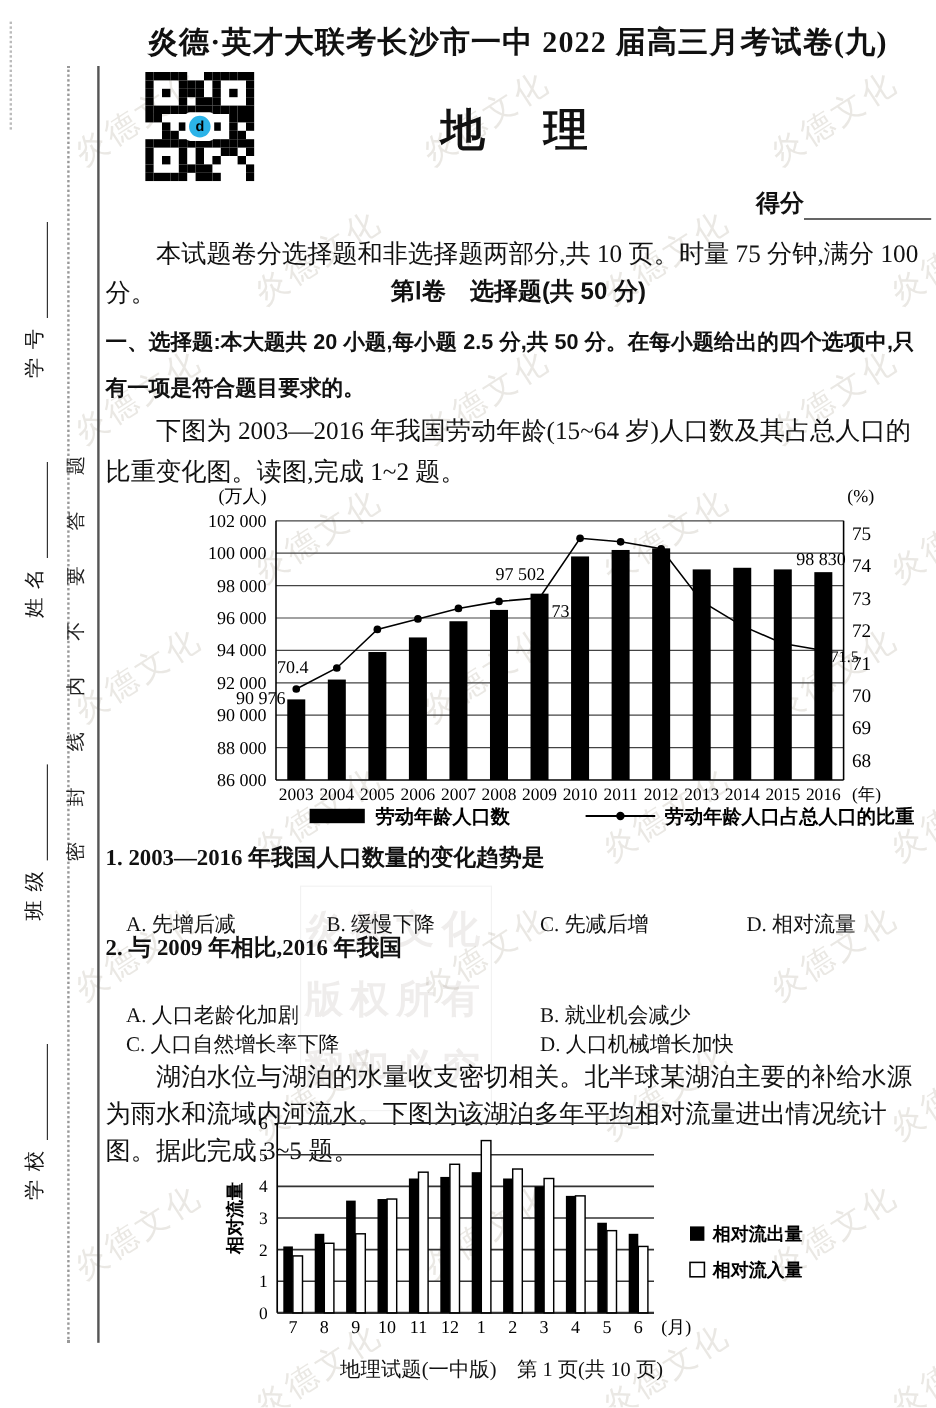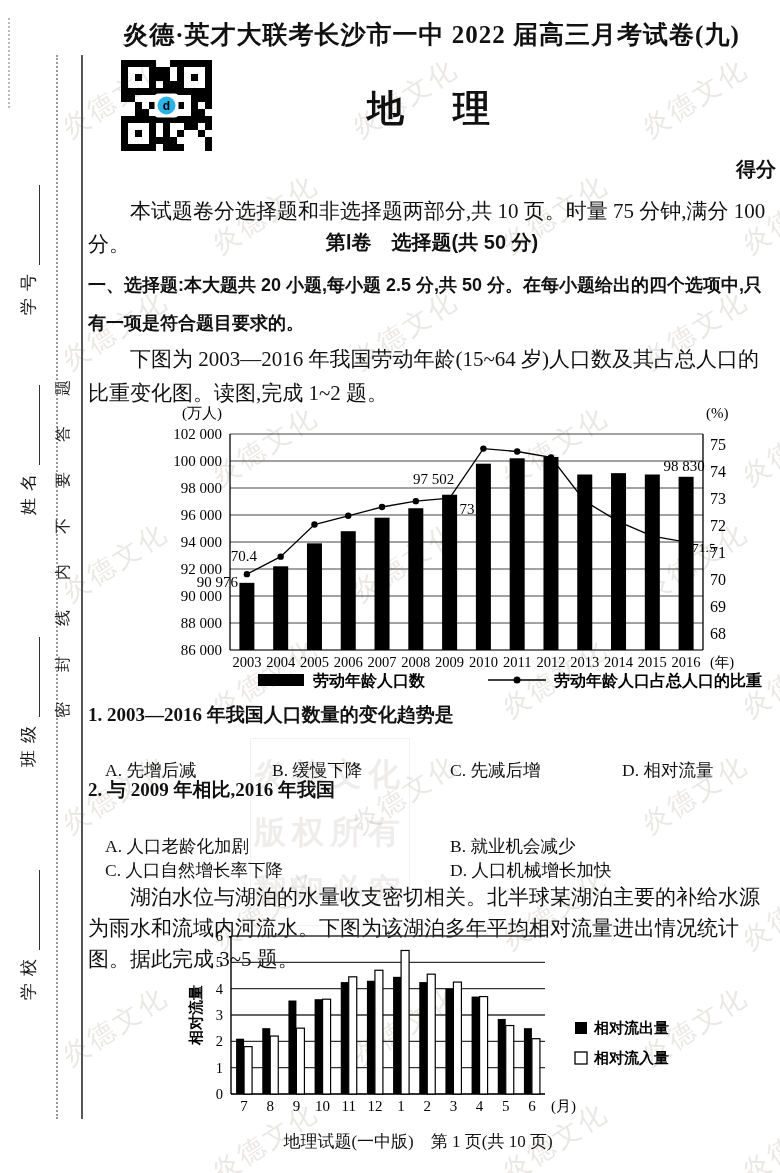--- a/index.html
+++ b/index.html
@@ -20,21 +20,21 @@
   .side-field{position:absolute;width:130px;height:24px;transform:rotate(-90deg);
       display:flex;align-items:flex-end;font-size:17px;}
   .side-field .lbl{letter-spacing:7px;white-space:nowrap;}
   .side-field .blank{flex:1;border-bottom:1.5px solid #333;height:18px;margin-left:2px;}
   .seal-text{position:absolute;left:-135px;top:522px;width:400px;height:24px;transform:rotate(-90deg);
       font-size:16px;letter-spacing:30px;white-space:nowrap;text-align:center;color:#222;}
   
   .exam-title{left:88px;top:18px;width:687px;text-align:center;font-size:25px;font-weight:bold;letter-spacing:1px;}
   .subject-title{left:88px;top:84px;width:687px;text-align:center;font-size:37px;font-weight:bold;
       font-family:"Liberation Sans",sans-serif;letter-spacing:6px;}
-  .score{left:630px;top:156px;width:146px;display:flex;align-items:flex-end;flex-direction:column;}
+  .score{left:630px;top:156px;width:146px;display:flex;align-items:flex-end;}
   .score .lbl{font-family:"Liberation Sans",sans-serif;font-weight:bold;font-size:20px;}
   .score .line{flex:1;border-bottom:1.5px solid #000;height:22px;}
   
   .para{left:88px;width:688px;font-size:21px;line-height:33px;text-indent:2em;}
   .intro-note{top:195px;}
   .sec-head{left:88px;top:229px;width:688px;text-align:center;font-size:20px;font-weight:bold;
       font-family:"Liberation Sans",sans-serif;}
   .directions{left:88px;top:266px;width:690px;font-size:18px;line-height:38px;font-weight:bold;
       font-family:"Liberation Sans",sans-serif;}
   .passage1{top:342px;line-height:34px;}

